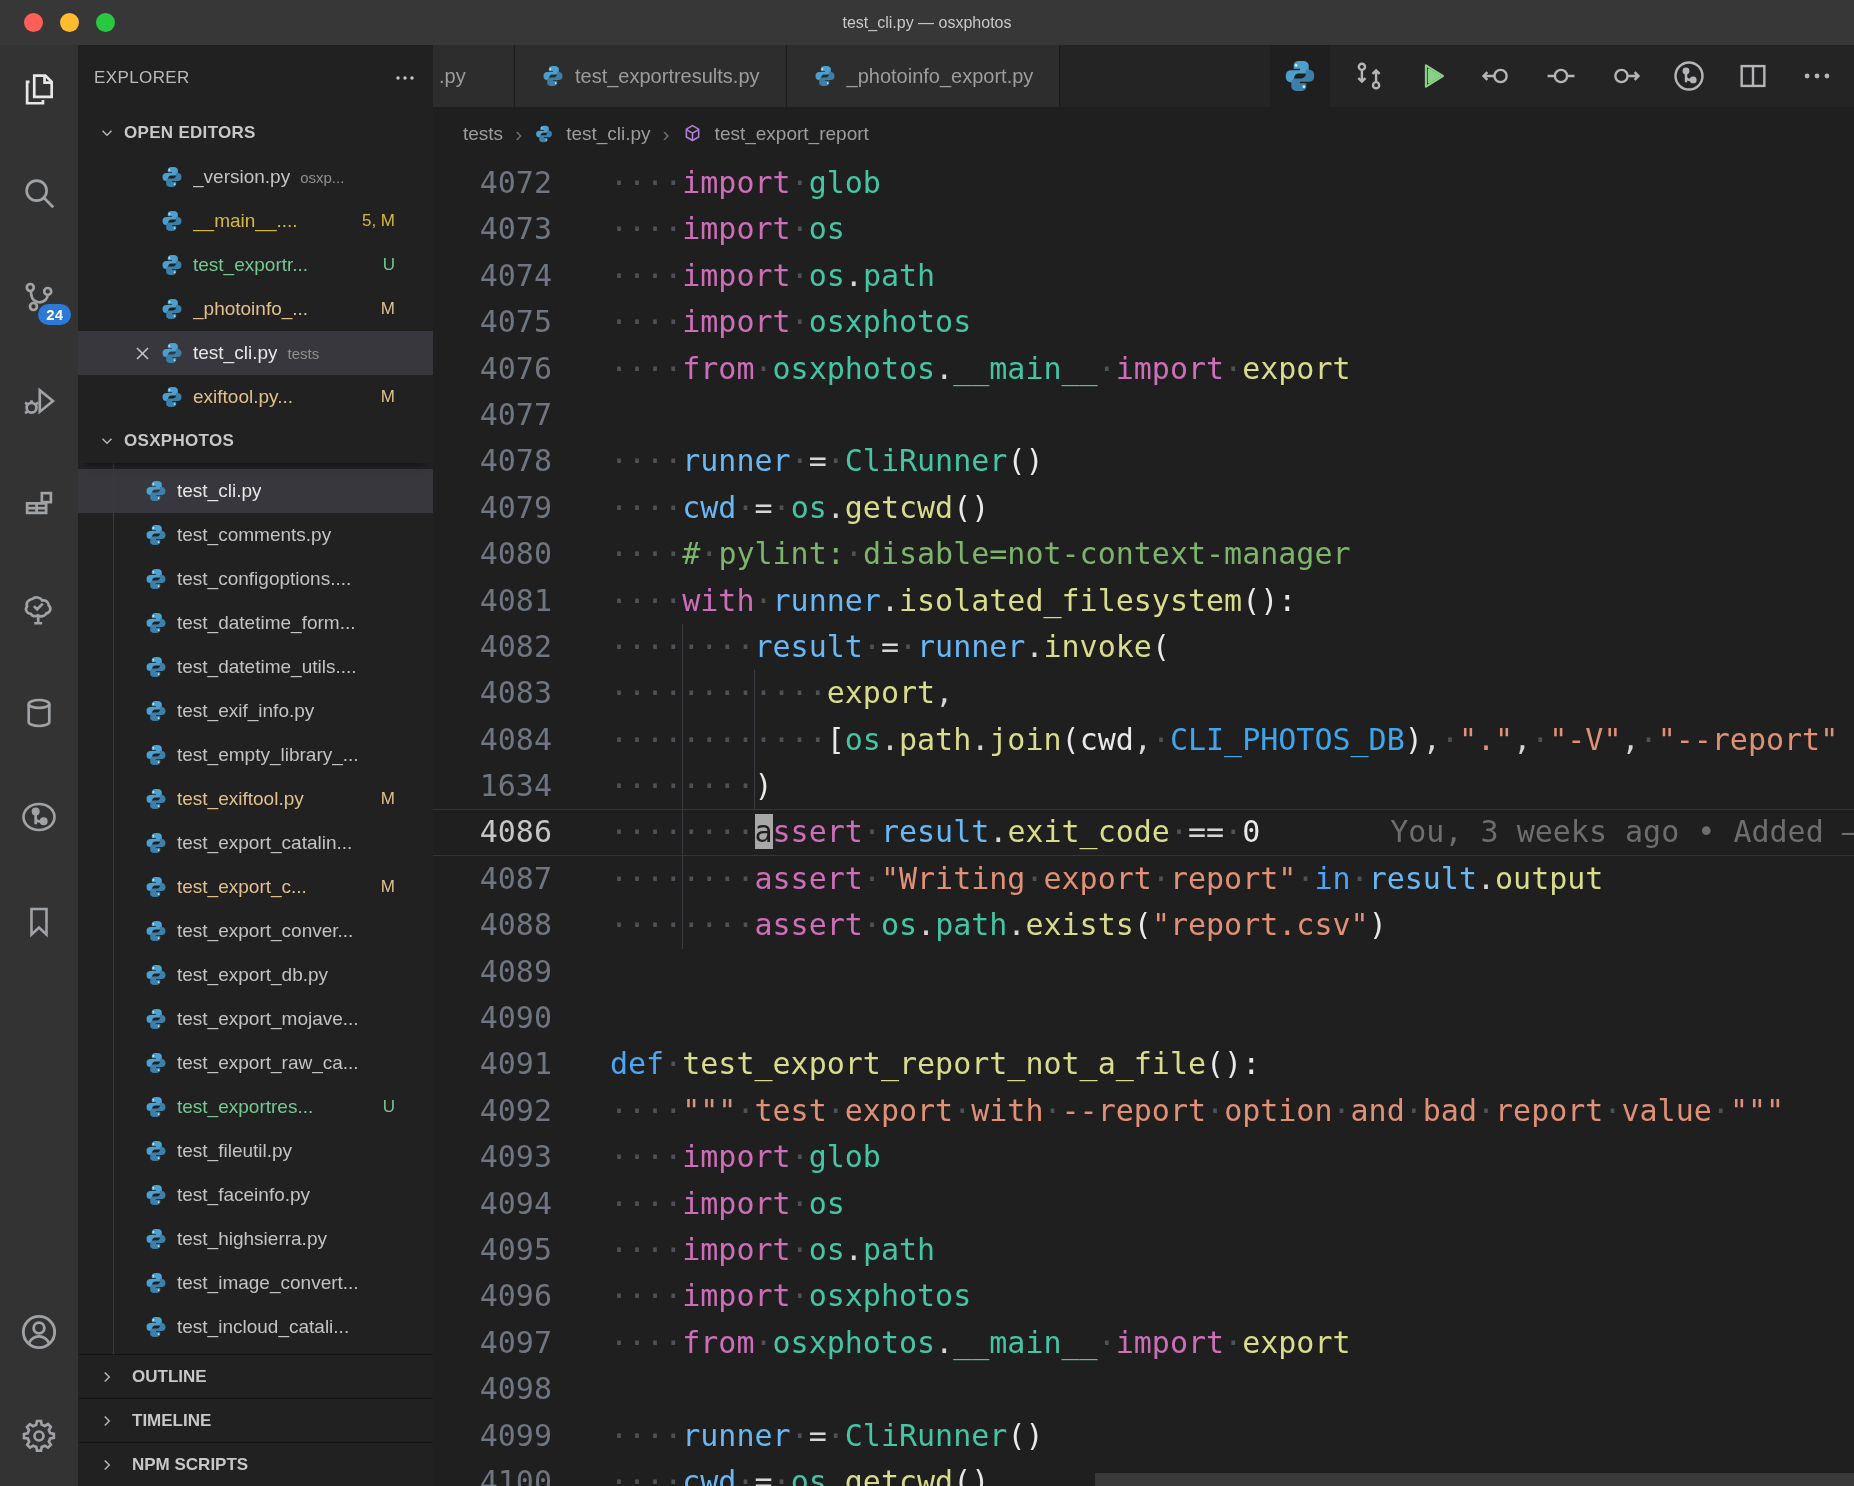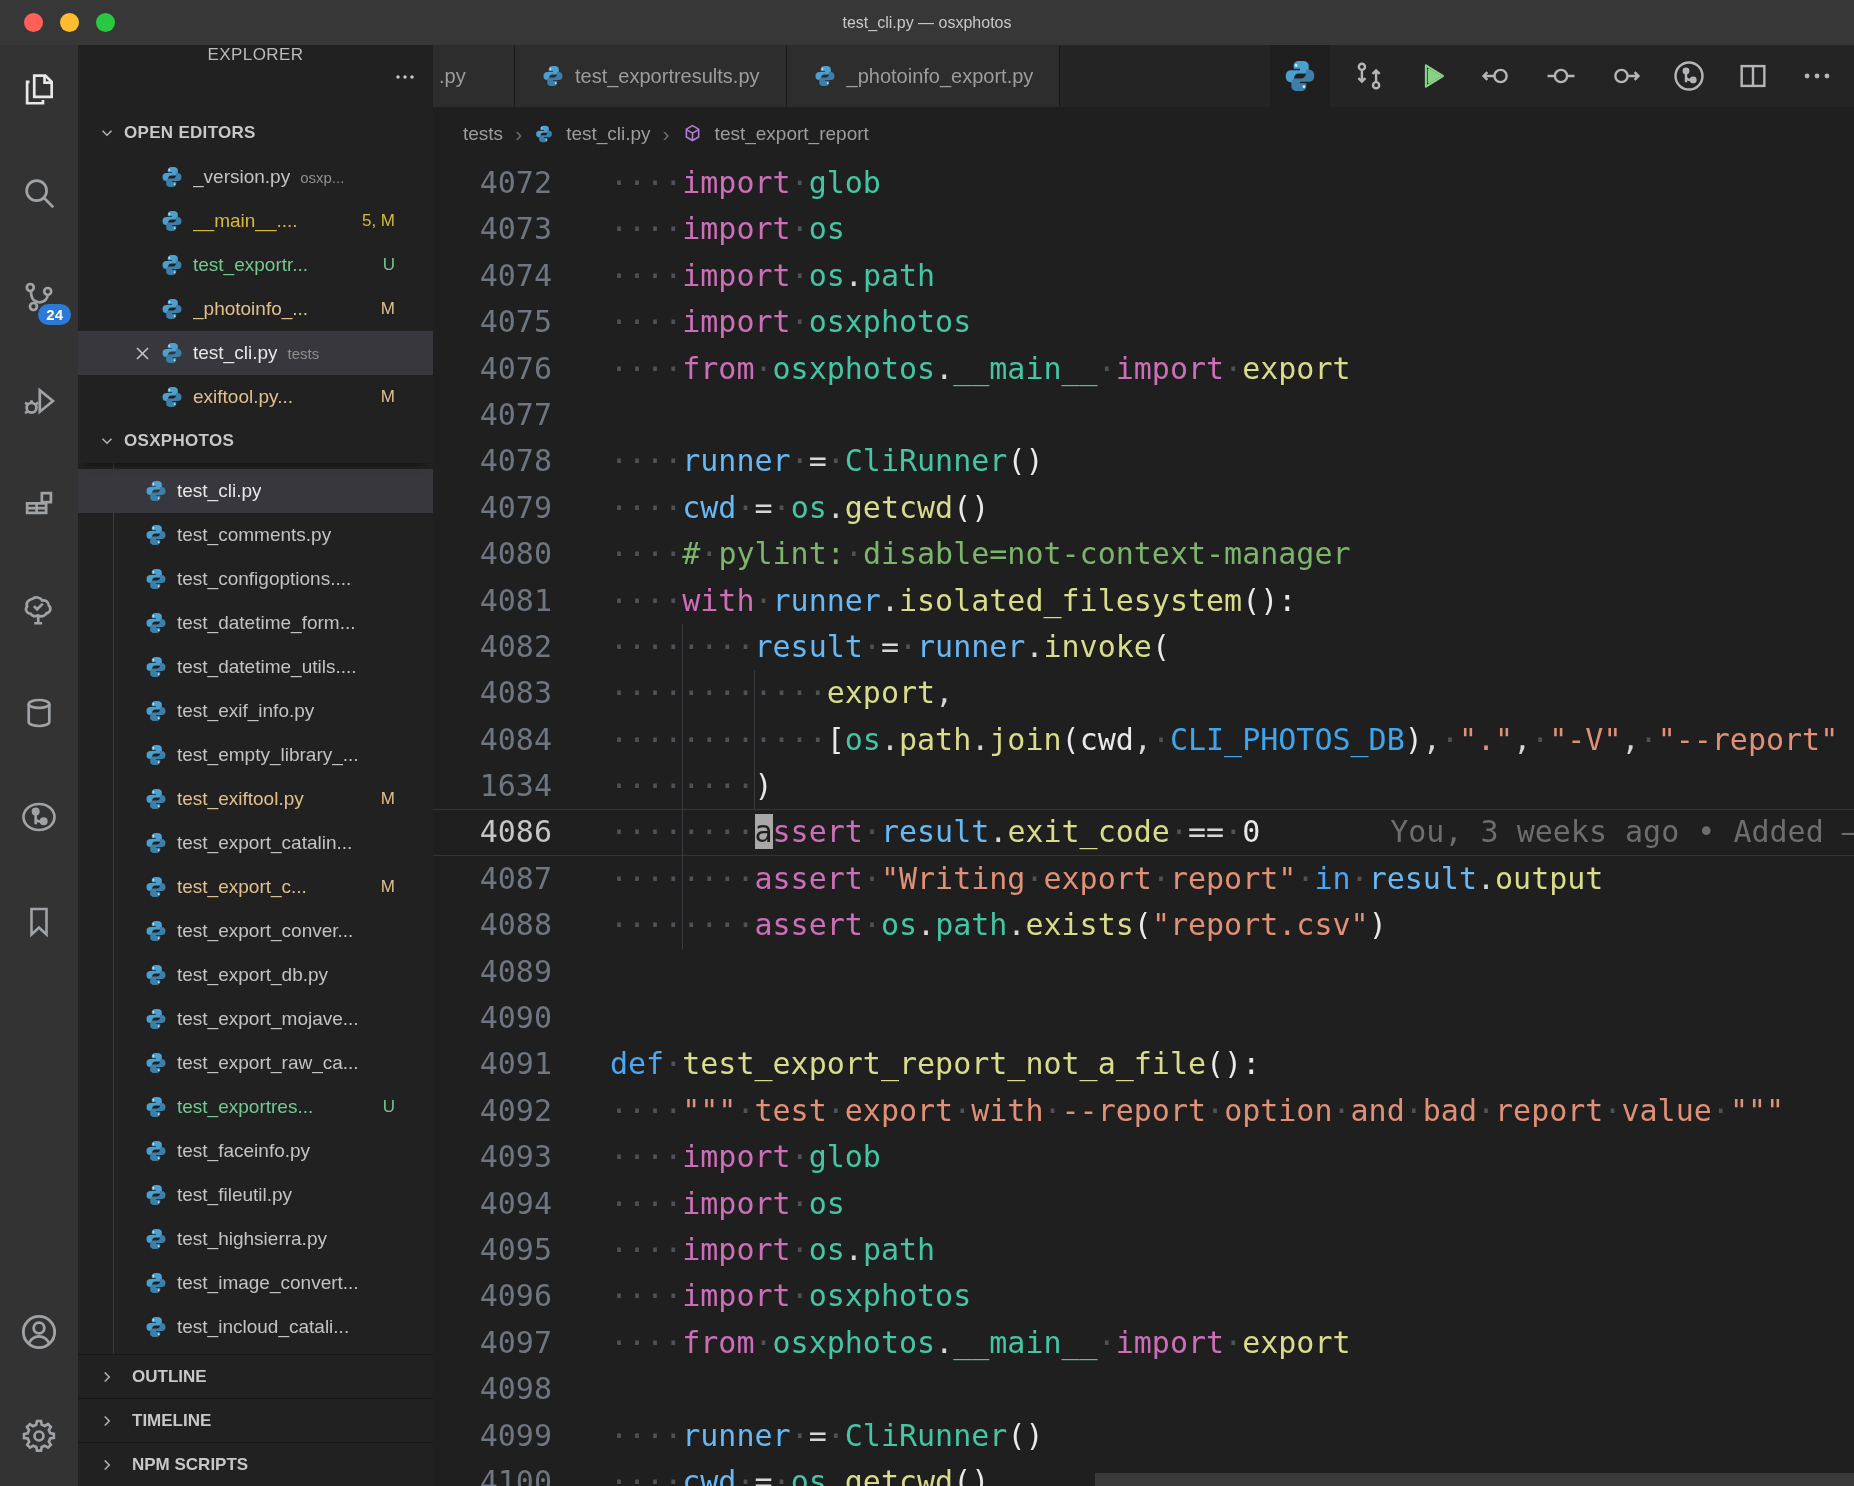--- a/index.html
+++ b/index.html
@@ -25,21 +25,21 @@
   .ab-icon.active { color:var(--icon-active); }
   .ab-spacer { flex:1; }
   .ab-bottom .ab-icon:last-child { margin-bottom:26px; }
   .badge { position:absolute; bottom:-4px; right:-8px; background:var(--badge); color:#fff;
     font-size:15px; font-weight:bold; border-radius:12px; padding:2px 8px; line-height:17px; }
 
   
   .sidebar { width:355px; background:var(--bg-sidebar); display:flex; flex-direction:column;
     flex-shrink:0; color:#c3c3c3; overflow:hidden; }
   .sb-title { height:66px; display:flex; align-items:center; padding:0 16px; font-size:17px;
-    color:#bbbbbb; letter-spacing:.4px; flex-shrink:0;flex-direction:column; }
+    color:#bbbbbb; letter-spacing:.4px; flex-shrink:0; }
   .sb-title .more { margin-left:auto; color:#c8c8c8; }
   .section-header { height:44px; display:flex; align-items:center; gap:8px; padding-left:20px;
     font-weight:bold; font-size:17px; color:#c8c8c8; letter-spacing:.3px; flex-shrink:0; }
   .section-header .chev { color:#b5b5b5; }
   .proj-header { box-shadow:0 8px 8px -8px rgba(0,0,0,.65); position:relative; z-index:2; }
   .sb-row { height:44px; display:flex; align-items:center; font-size:19px; white-space:nowrap;
     padding-right:38px; }
   .sb-row.selected { background:var(--bg-selected); }
   .oe-row { padding-left:50px; }
   .close-slot { width:28px; flex-shrink:0; color:#c5c5c5; display:grid; place-items:center; }
@@ -423,30 +423,30 @@
             <span class="fname st-untracked">test_exportres...</span>
             <span class="fbadge st-untracked">U</span>
           </div>
           <div class="sb-row tree-row">
             <svg class="file-ico" viewBox="0 0 24 24">
     <path fill="var(--py-main)" d="M11.9 2c-3 0-4.1 1.4-4.1 3v2.2h4.2v.9H6.2c-1.9 0-3.7 1-3.7 4s1.8 4 3.7 4h1.9v-2.6c0-1.7 1.4-3.1 3.1-3.1h4c1.4 0 2.6-1.2 2.6-2.6V5c0-1.6-1.6-3-3.9-3z"></path>
     <circle fill="#d6ecf7" cx="9.4" cy="4.9" r="0.9"></circle>
     <path fill="var(--py-dark)" d="M12.1 22c3 0 4.1-1.4 4.1-3v-2.2H12v-.9h5.8c1.9 0 3.7-1 3.7-4s-1.8-4-3.7-4h-1.9v2.6c0 1.7-1.4 3.1-3.1 3.1h-4c-1.4 0-2.6 1.2-2.6 2.6V19c0 1.6 1.6 3 3.9 3z"></path>
     <circle fill="#d6ecf7" cx="14.6" cy="19.1" r="0.9"></circle>
   </svg>
+            <span class="fname st-normal">test_fileutil.py</span>
+          </div>
+          <div class="sb-row tree-row">
+            <svg class="file-ico" viewBox="0 0 24 24">
+    <path fill="var(--py-main)" d="M11.9 2c-3 0-4.1 1.4-4.1 3v2.2h4.2v.9H6.2c-1.9 0-3.7 1-3.7 4s1.8 4 3.7 4h1.9v-2.6c0-1.7 1.4-3.1 3.1-3.1h4c1.4 0 2.6-1.2 2.6-2.6V5c0-1.6-1.6-3-3.9-3z"></path>
+    <circle fill="#d6ecf7" cx="9.4" cy="4.9" r="0.9"></circle>
+    <path fill="var(--py-dark)" d="M12.1 22c3 0 4.1-1.4 4.1-3v-2.2H12v-.9h5.8c1.9 0 3.7-1 3.7-4s-1.8-4-3.7-4h-1.9v2.6c0 1.7-1.4 3.1-3.1 3.1h-4c-1.4 0-2.6 1.2-2.6 2.6V19c0 1.6 1.6 3 3.9 3z"></path>
+    <circle fill="#d6ecf7" cx="14.6" cy="19.1" r="0.9"></circle>
+  </svg>
             <span class="fname st-normal">test_faceinfo.py</span>
-          </div>
-          <div class="sb-row tree-row">
-            <svg class="file-ico" viewBox="0 0 24 24">
-    <path fill="var(--py-main)" d="M11.9 2c-3 0-4.1 1.4-4.1 3v2.2h4.2v.9H6.2c-1.9 0-3.7 1-3.7 4s1.8 4 3.7 4h1.9v-2.6c0-1.7 1.4-3.1 3.1-3.1h4c1.4 0 2.6-1.2 2.6-2.6V5c0-1.6-1.6-3-3.9-3z"></path>
-    <circle fill="#d6ecf7" cx="9.4" cy="4.9" r="0.9"></circle>
-    <path fill="var(--py-dark)" d="M12.1 22c3 0 4.1-1.4 4.1-3v-2.2H12v-.9h5.8c1.9 0 3.7-1 3.7-4s-1.8-4-3.7-4h-1.9v2.6c0 1.7-1.4 3.1-3.1 3.1h-4c-1.4 0-2.6 1.2-2.6 2.6V19c0 1.6 1.6 3 3.9 3z"></path>
-    <circle fill="#d6ecf7" cx="14.6" cy="19.1" r="0.9"></circle>
-  </svg>
-            <span class="fname st-normal">test_fileutil.py</span>
           </div>
           <div class="sb-row tree-row">
             <svg class="file-ico" viewBox="0 0 24 24">
     <path fill="var(--py-main)" d="M11.9 2c-3 0-4.1 1.4-4.1 3v2.2h4.2v.9H6.2c-1.9 0-3.7 1-3.7 4s1.8 4 3.7 4h1.9v-2.6c0-1.7 1.4-3.1 3.1-3.1h4c1.4 0 2.6-1.2 2.6-2.6V5c0-1.6-1.6-3-3.9-3z"></path>
     <circle fill="#d6ecf7" cx="9.4" cy="4.9" r="0.9"></circle>
     <path fill="var(--py-dark)" d="M12.1 22c3 0 4.1-1.4 4.1-3v-2.2H12v-.9h5.8c1.9 0 3.7-1 3.7-4s-1.8-4-3.7-4h-1.9v2.6c0 1.7-1.4 3.1-3.1 3.1h-4c-1.4 0-2.6 1.2-2.6 2.6V19c0 1.6 1.6 3 3.9 3z"></path>
     <circle fill="#d6ecf7" cx="14.6" cy="19.1" r="0.9"></circle>
   </svg>
             <span class="fname st-normal">test_highsierra.py</span>
           </div>

